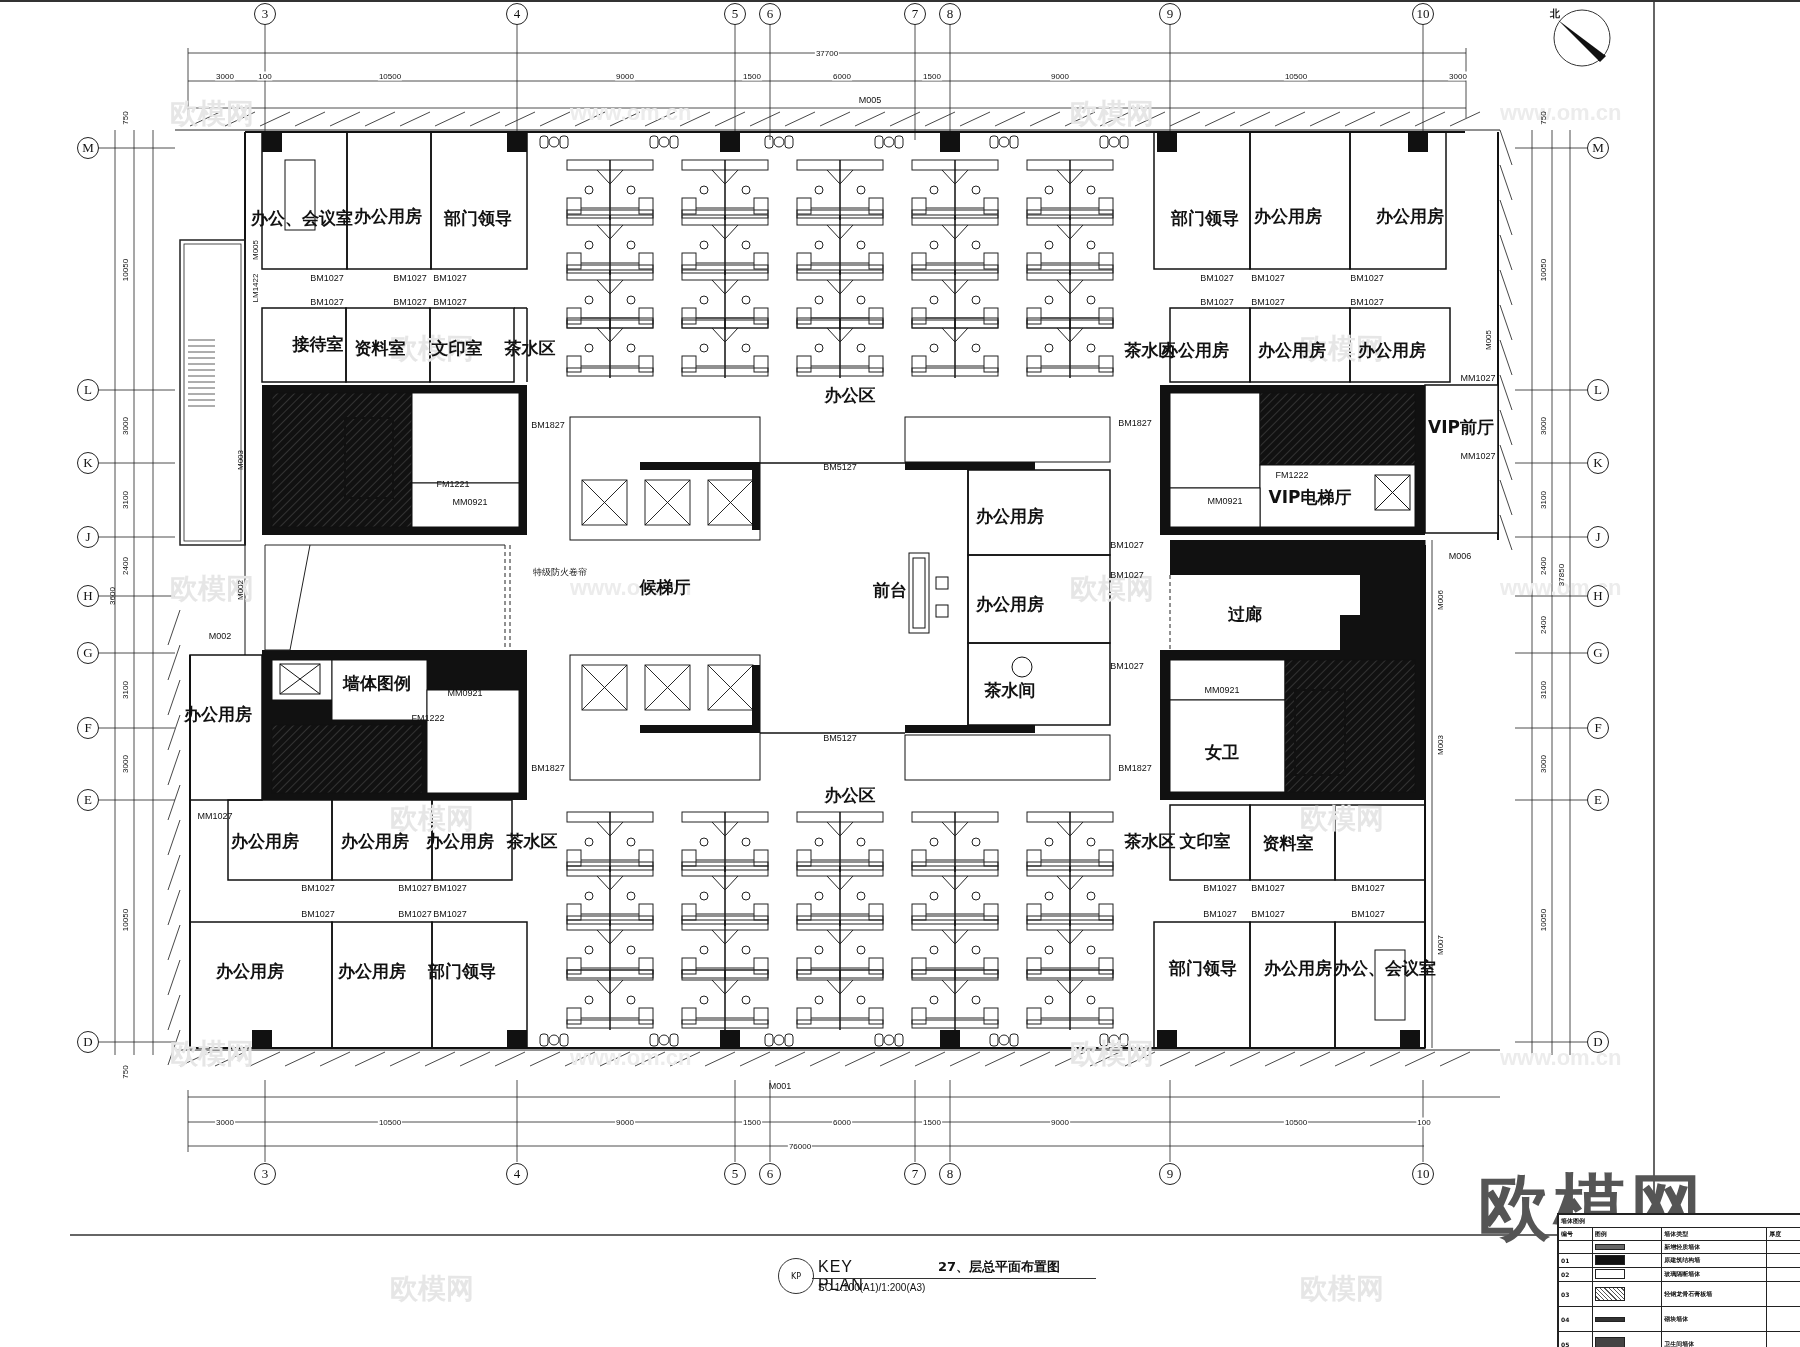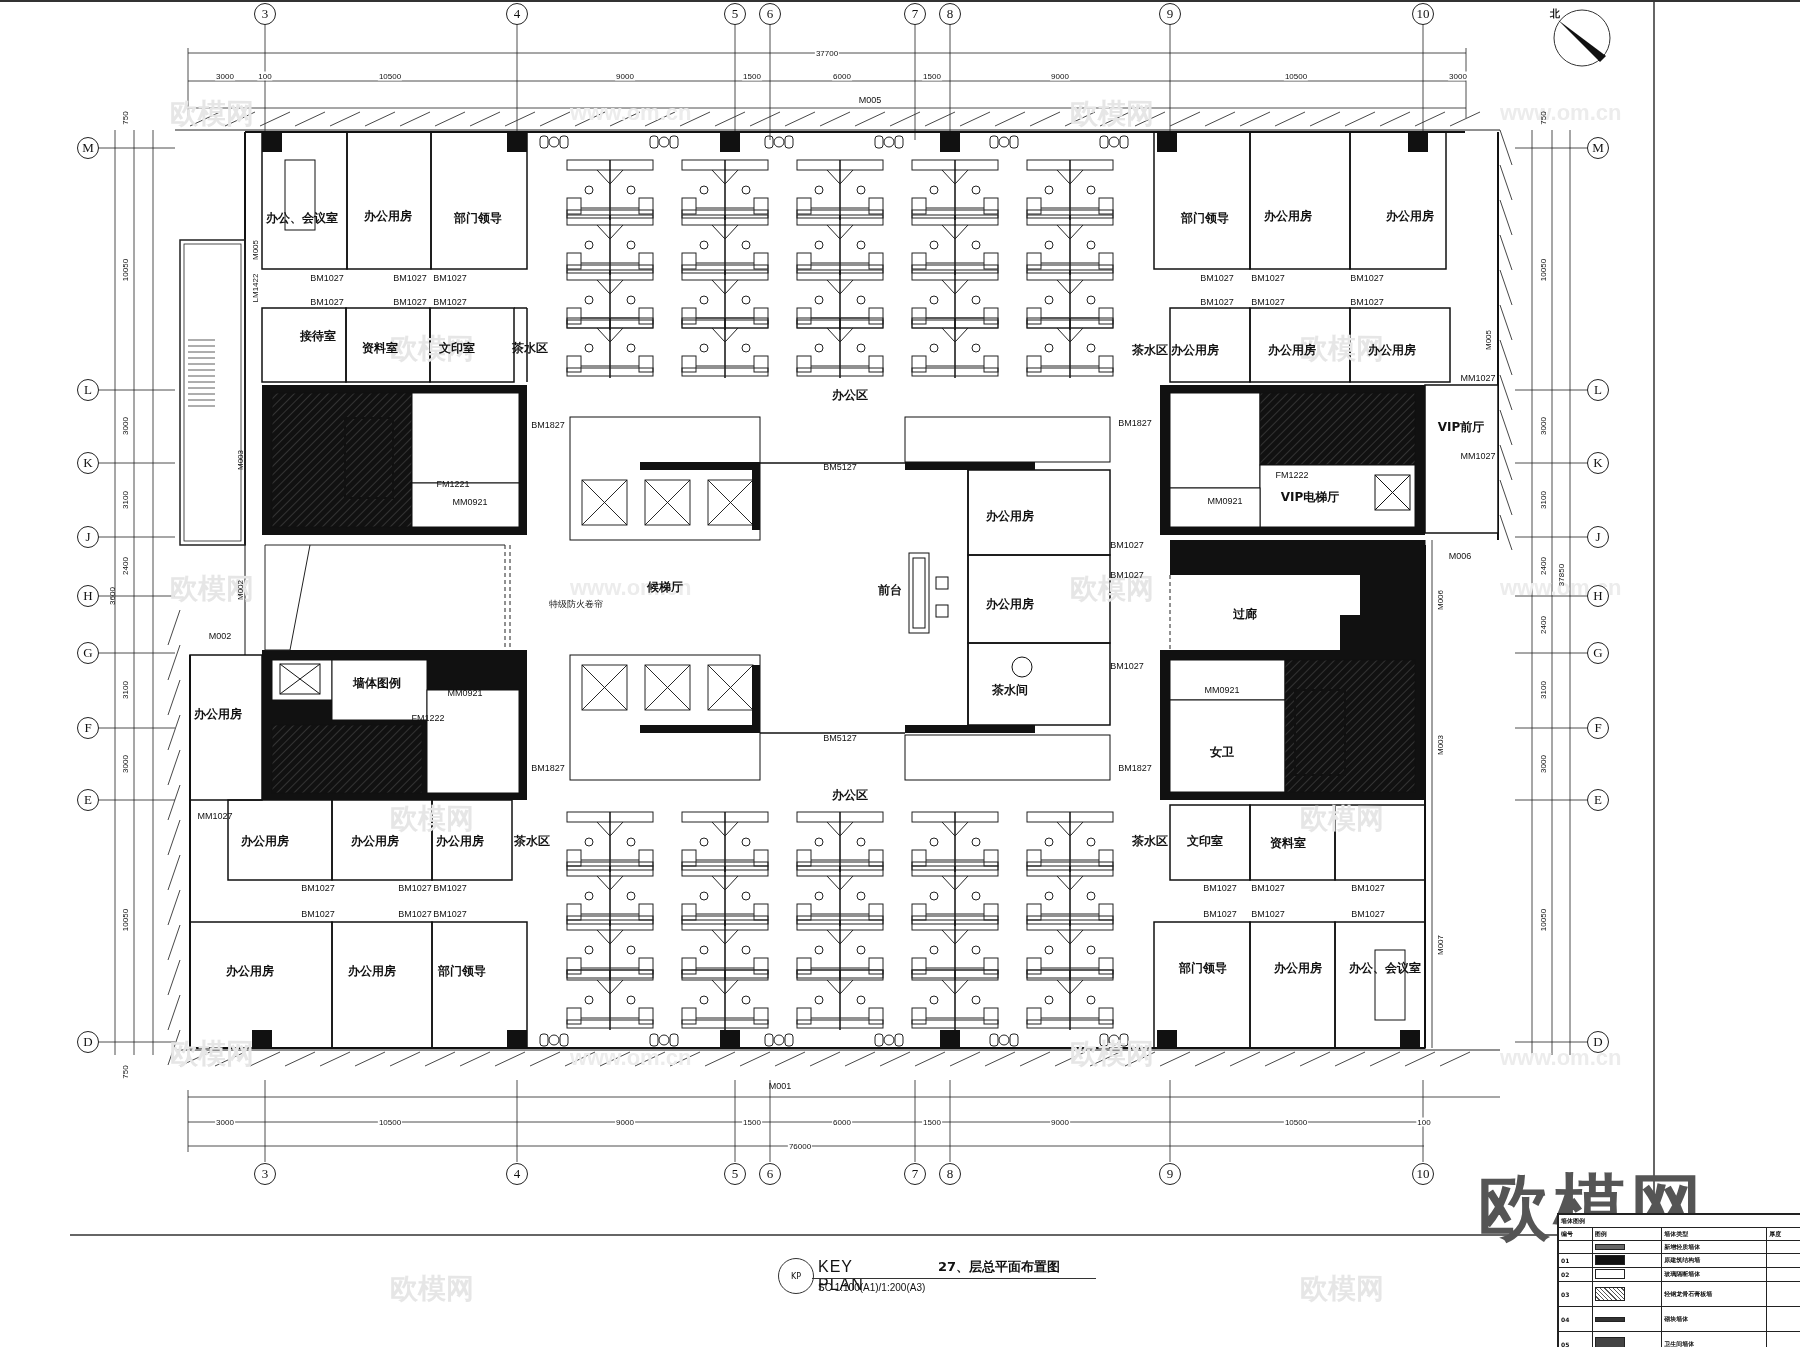--- a/index.html
+++ b/index.html
@@ -1,18 +1,18 @@
 <!DOCTYPE html>
 <html><head>
 <meta charset="utf-8">
 <style>
   html,body{margin:0;padding:0;background:#fff;}
   body{width:1800px;height:1347px;position:relative;overflow:hidden;font-family:"DejaVu Sans",sans-serif;color:#111;}
   #canvas{position:absolute;left:0;top:0;width:1800px;height:1347px;}
-  .lbl{position:absolute;font-size:12px;font-weight:bold;white-space:nowrap;transform:translate(-50%,-50%);}
+  .lbl{position:absolute;font-size:17px;font-weight:bold;white-space:nowrap;transform:translate(-50%,-50%);}
   .door{position:absolute;font-size:9px;white-space:nowrap;font-family:"Liberation Sans",sans-serif;transform:translate(-50%,-50%);}
   .axis{position:absolute;width:20px;height:20px;border:1px solid #222;border-radius:50%;font-size:13px;display:flex;align-items:center;justify-content:center;background:#fff;font-family:"Liberation Serif",serif;transform:translate(-50%,-50%);}
   .dim{position:absolute;font-size:8px;white-space:nowrap;font-family:"Liberation Sans",sans-serif;transform:translate(-50%,-50%);background:#fff;padding:0 1px;}
   .dimv{position:absolute;font-size:8px;white-space:nowrap;font-family:"Liberation Sans",sans-serif;transform:translate(-50%,-50%) rotate(-90deg);}
   .wm{position:absolute;font-size:28px;color:#e6e6e6;font-weight:bold;white-space:nowrap;pointer-events:none;}
   .wm-url{position:absolute;font-size:22px;color:#ececec;font-weight:bold;white-space:nowrap;pointer-events:none;font-family:"Liberation Sans",sans-serif;}
   .bigwm{position:absolute;left:1478px;top:1160px;font-size:72px;color:#555;font-weight:bold;letter-spacing:4px;}
   .keyplan{position:absolute;left:778px;top:1258px;}
   .kp-circle{position:absolute;left:0;top:0;width:34px;height:34px;border:1px solid #333;border-radius:50%;font-size:8px;display:flex;align-items:center;justify-content:center;}
   .kp-title{position:absolute;left:40px;top:0;font-size:16px;letter-spacing:1px;font-family:"Liberation Sans",sans-serif;}
@@ -475,21 +475,21 @@
 <div class="dimv" style="left:240px;top:590px;">M002</div>
 <div class="door" style="left:220px;top:636px;">M002</div>
 <div class="dimv" style="left:1440px;top:745px;">M003</div>
 <div class="door" style="left:1460px;top:556px;">M006</div>
 <div class="dimv" style="left:1440px;top:600px;">M006</div>
 <div class="dimv" style="left:1440px;top:945px;">M007</div>
 
 <div class="lbl" style="left:302px;top:218px;">办公、会议室</div>
 <div class="lbl" style="left:388px;top:216px;">办公用房</div>
 <div class="lbl" style="left:478px;top:218px;">部门领导</div>
-<div class="lbl" style="left:318px;top:336px;">接待室</div>
+<div class="lbl" style="left:318px;top:344px;">接待室</div>
 <div class="lbl" style="left:380px;top:348px;">资料室</div>
 <div class="lbl" style="left:457px;top:348px;">文印室</div>
 <div class="lbl" style="left:530px;top:348px;">茶水区</div>
 
 <div class="lbl" style="left:1205px;top:218px;">部门领导</div>
 <div class="lbl" style="left:1288px;top:216px;">办公用房</div>
 <div class="lbl" style="left:1410px;top:216px;">办公用房</div>
 <div class="lbl" style="left:1150px;top:350px;">茶水区</div>
 <div class="lbl" style="left:1195px;top:350px;">办公用房</div>
 <div class="lbl" style="left:1292px;top:350px;">办公用房</div>
@@ -498,21 +498,21 @@
 <div class="lbl" style="left:1310px;top:497px;">VIP电梯厅</div>
 
 <div class="lbl" style="left:850px;top:395px;">办公区</div>
 <div class="lbl" style="left:850px;top:795px;">办公区</div>
 <div class="lbl" style="left:665px;top:587px;">候梯厅</div>
 <div class="lbl" style="left:890px;top:590px;">前台</div>
 <div class="lbl" style="left:1010px;top:516px;">办公用房</div>
 <div class="lbl" style="left:1010px;top:604px;">办公用房</div>
 <div class="lbl" style="left:1010px;top:690px;">茶水间</div>
 <div class="lbl" style="left:1245px;top:614px;">过廊</div>
-<div class="door" style="left:560px;top:604px;margin-left:16px;">特级防火卷帘</div>
+<div class="door" style="left:560px;top:572px;">特级防火卷帘</div>
 
 <div class="lbl" style="left:377px;top:683px;">墙体图例</div>
 <div class="lbl" style="left:218px;top:714px;">办公用房</div>
 <div class="lbl" style="left:265px;top:841px;">办公用房</div>
 <div class="lbl" style="left:375px;top:841px;">办公用房</div>
 <div class="lbl" style="left:460px;top:841px;">办公用房</div>
 <div class="lbl" style="left:532px;top:841px;">茶水区</div>
 <div class="lbl" style="left:250px;top:971px;">办公用房</div>
 <div class="lbl" style="left:372px;top:971px;">办公用房</div>
 <div class="lbl" style="left:462px;top:971px;">部门领导</div>

